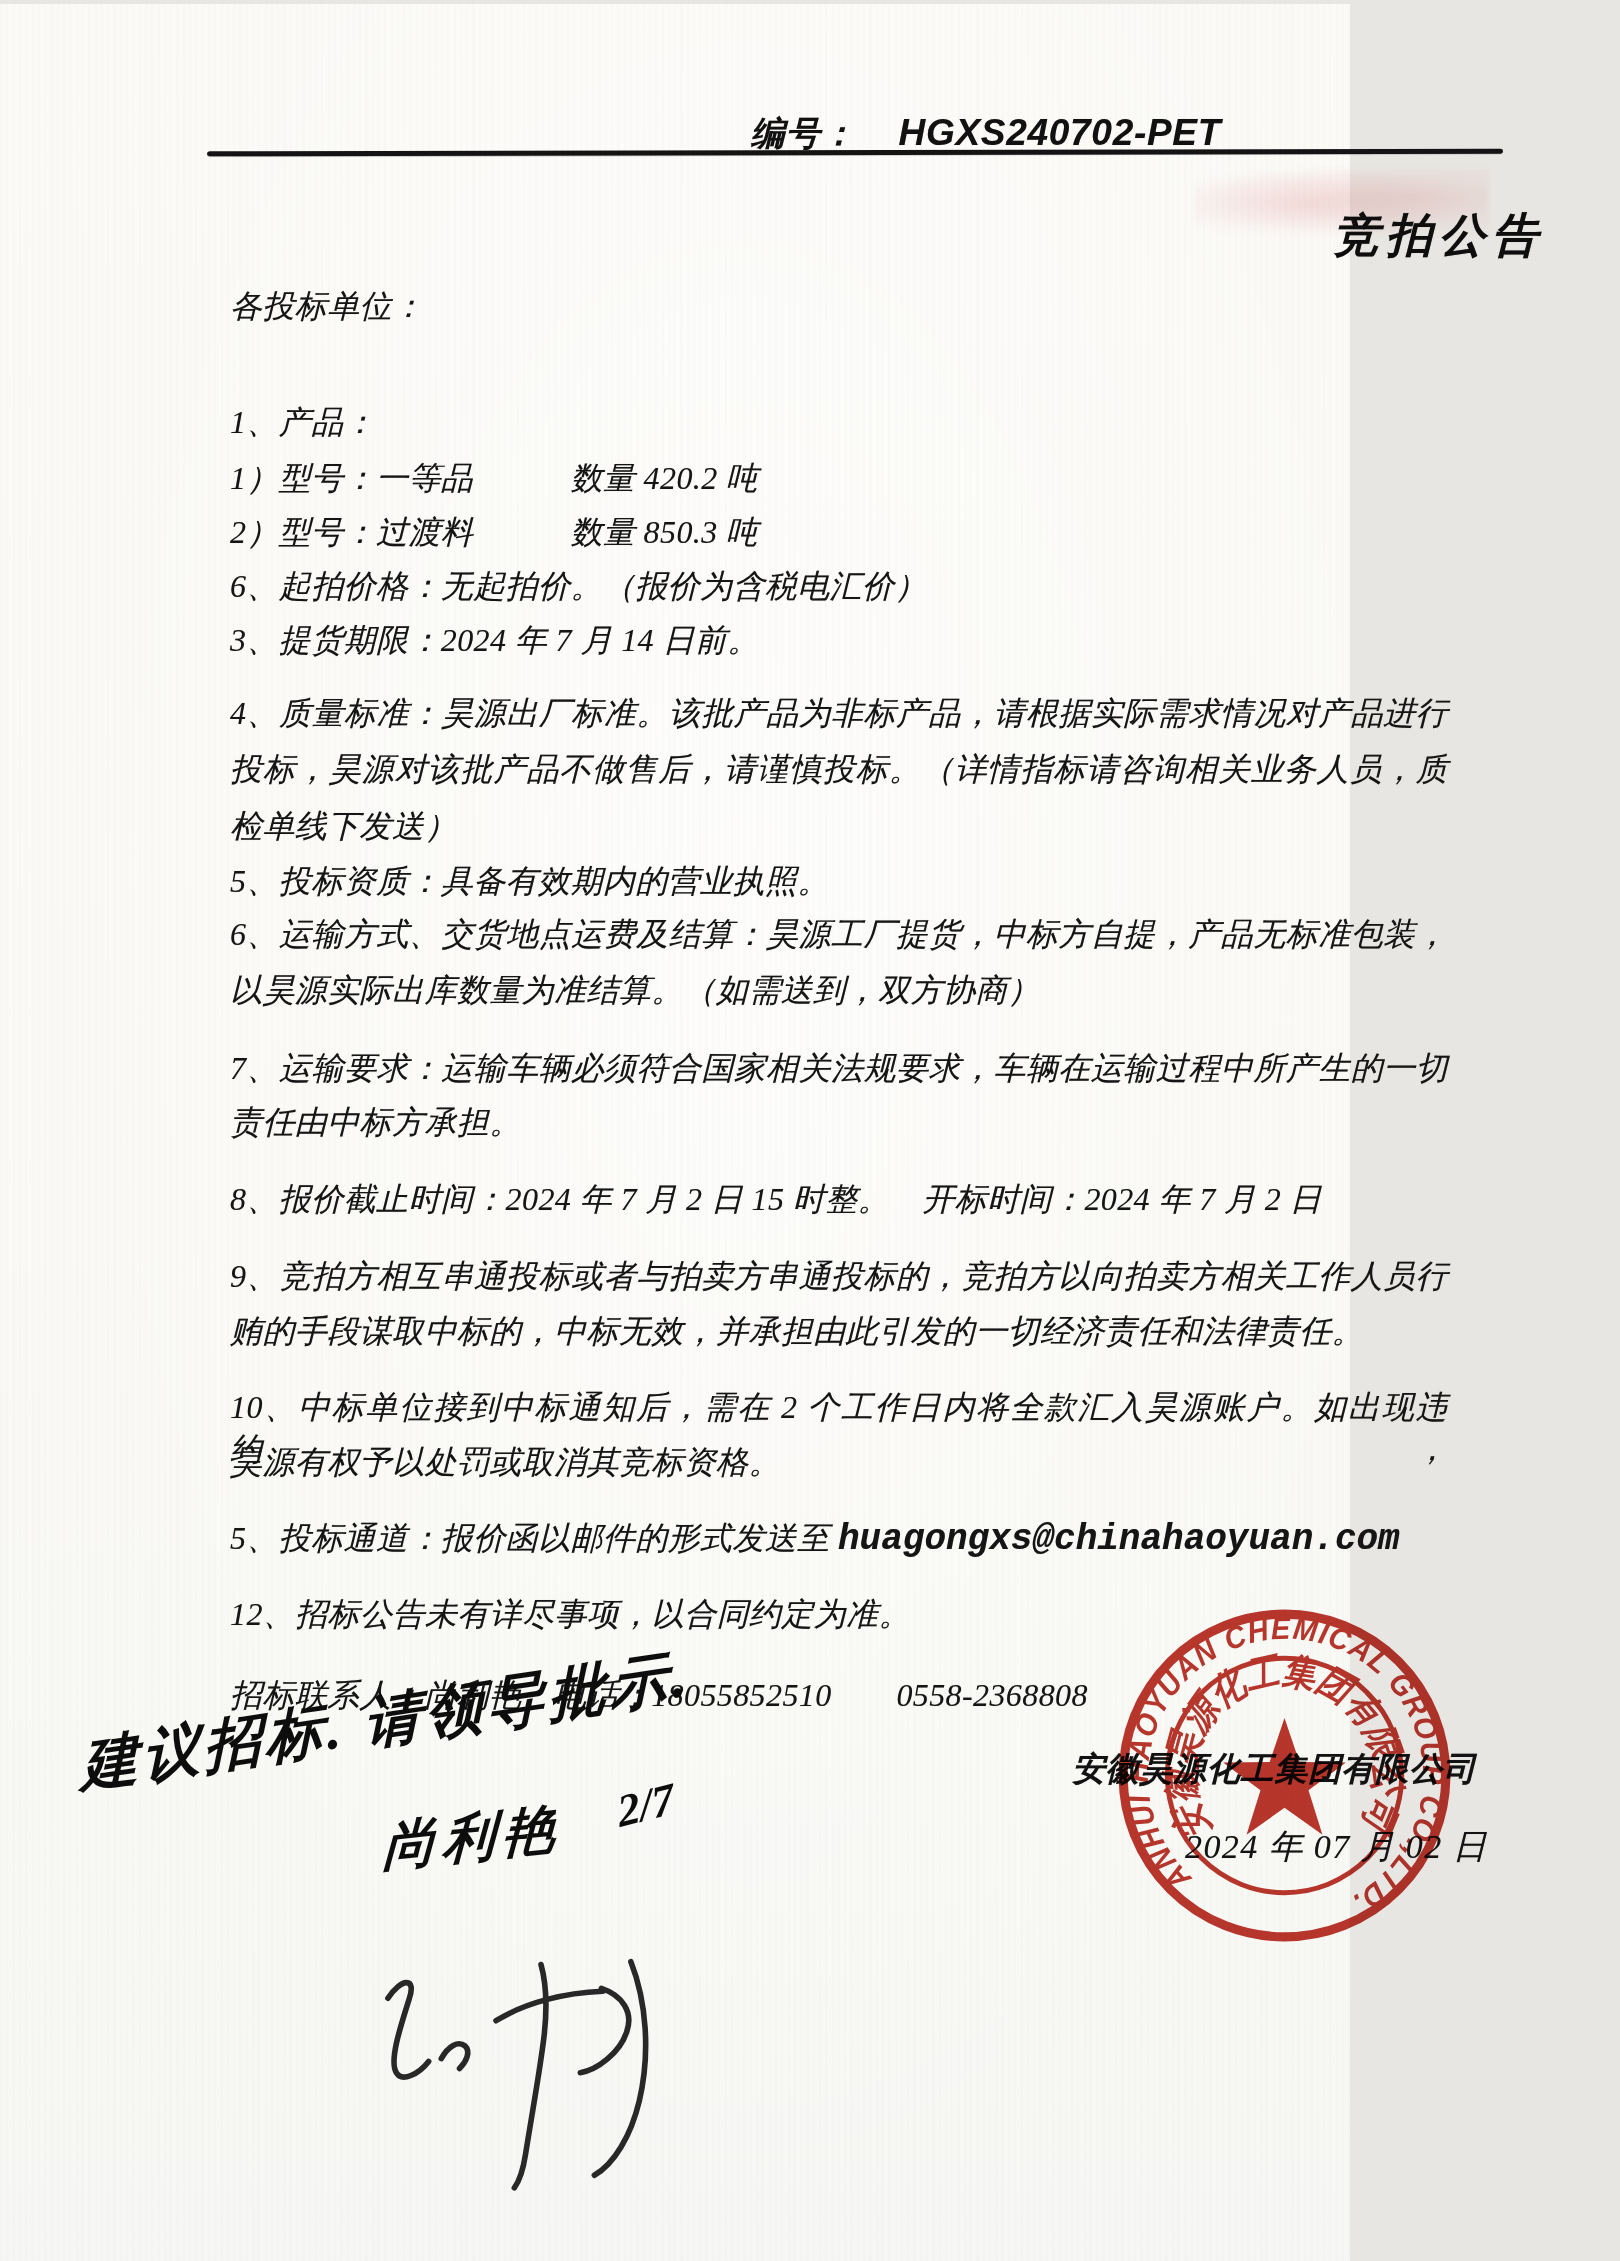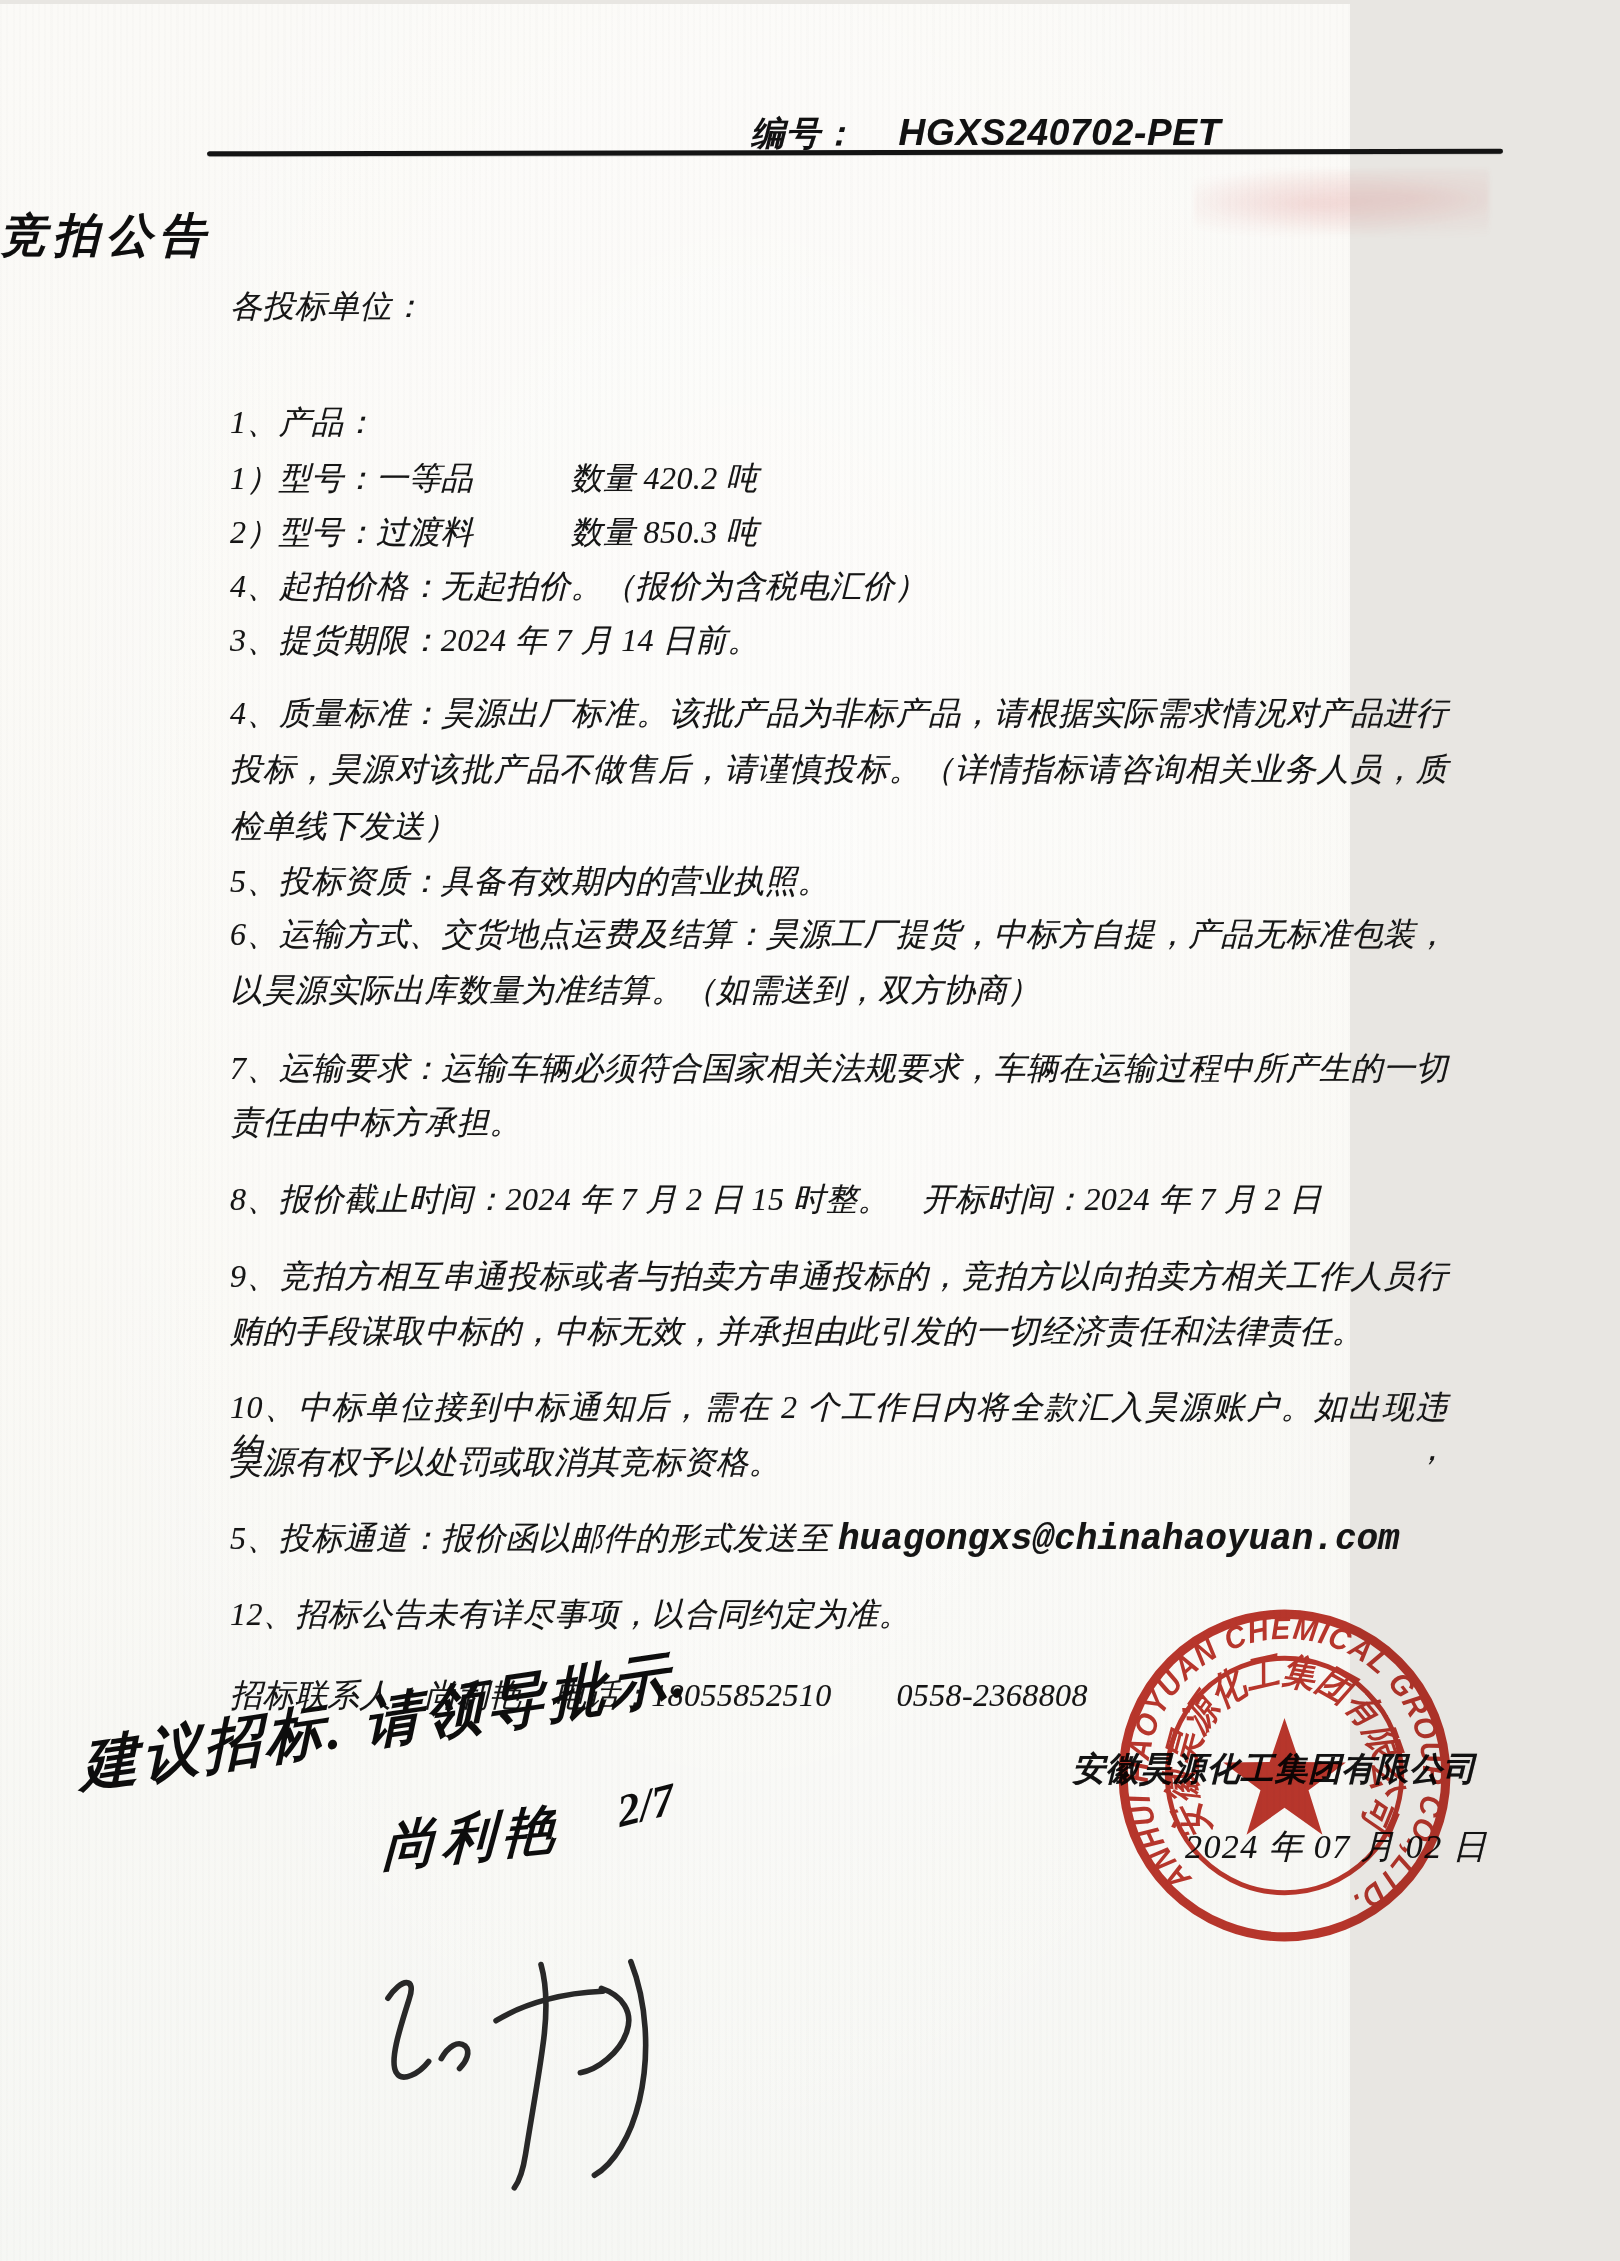--- a/index.html
+++ b/index.html
@@ -35,21 +35,21 @@
     background:#141414;border-radius:2.8px;transform:rotate(-.12deg);
     box-shadow:0 0.7px 0.7px rgba(0,0,0,.25);
   }
   .bleed{
     position:absolute;left:1194px;top:165px;width:295px;height:70px;
     background:radial-gradient(ellipse at 40% 50%, rgba(200,60,60,.12), rgba(200,60,60,0) 70%),
                radial-gradient(ellipse at 75% 40%, rgba(200,60,60,.10), rgba(200,60,60,0) 70%);
     filter:blur(2.1px);pointer-events:none;
   }
   .title{
-    position:absolute;left:0;top:201px;width:1545px;text-align:left;
+    position:absolute;left:0;top:201px;width:1545px;text-align:right;
     font-size:46px;font-weight:900;letter-spacing:7px;color:#0e0e0e;
     text-shadow:0 0 0.7px rgba(0,0,0,.45);
   }
   .line{
     position:absolute;left:211px;
     font-size:32px;line-height:42px;letter-spacing:0.4px;color:#151515;
     white-space:nowrap;text-shadow:0 0 0.7px rgba(0,0,0,.35);margin-left:19px;
   }
   .line.just{width:1218px;white-space:normal;text-align:justify;text-align-last:justify;}
   .email{
@@ -90,21 +90,21 @@
   </div>
   <div class="rule"></div>
   <div class="bleed"></div>
 
   <div class="title">竞拍公告</div>
 
   <div class="line" style="top:281px">各投标单位：</div>
   <div class="line" style="top:397px">1、产品：</div>
   <div class="line" style="top:453px">1）型号：一等品　　　数量 420.2 吨</div>
   <div class="line" style="top:507px">2）型号：过渡料　　　数量 850.3 吨</div>
-  <div class="line" style="top:561px">4、起拍价格：无起拍价。（报价为含税电汇价）</div>
+  <div class="line" style="top:561px">6、起拍价格：无起拍价。（报价为含税电汇价）</div>
   <div class="line" style="top:615px">3、提货期限：2024 年 7 月 14 日前。</div>
   <div class="line just" style="top:688px">4、质量标准：昊源出厂标准。该批产品为非标产品，请根据实际需求情况对产品进行</div>
   <div class="line just" style="top:744px">投标，昊源对该批产品不做售后，请谨慎投标。（详情指标请咨询相关业务人员，质</div>
   <div class="line" style="top:801px">检单线下发送）</div>
   <div class="line" style="top:856px">5、投标资质：具备有效期内的营业执照。</div>
   <div class="line just" style="top:909px">6、运输方式、交货地点运费及结算：昊源工厂提货，中标方自提，产品无标准包装，</div>
   <div class="line" style="top:965px">以昊源实际出库数量为准结算。（如需送到，双方协商）</div>
   <div class="line just" style="top:1043px">7、运输要求：运输车辆必须符合国家相关法规要求，车辆在运输过程中所产生的一切</div>
   <div class="line" style="top:1097px">责任由中标方承担。</div>
   <div class="line" style="top:1174px">8、报价截止时间：2024 年 7 月 2 日 15 时整。　开标时间：2024 年 7 月 2 日</div>

